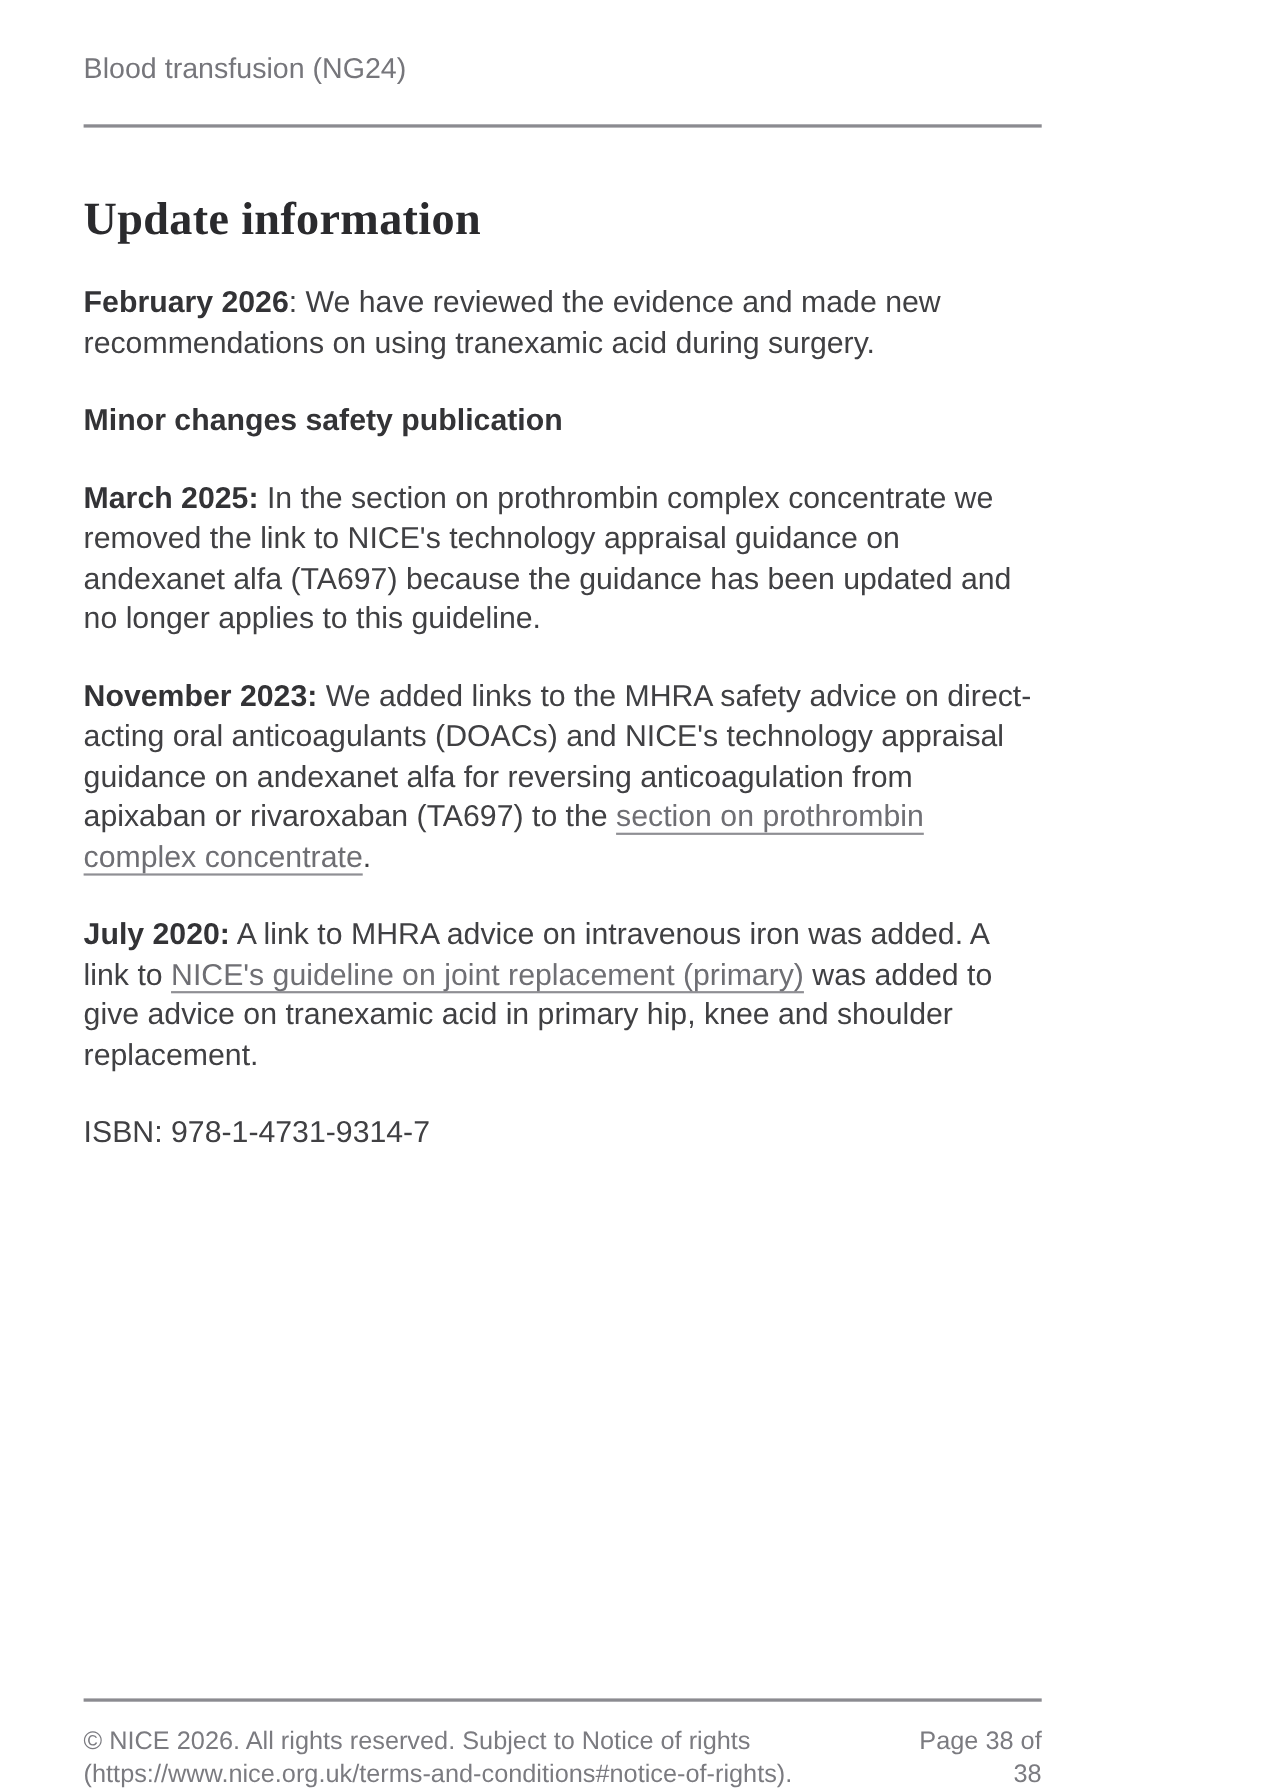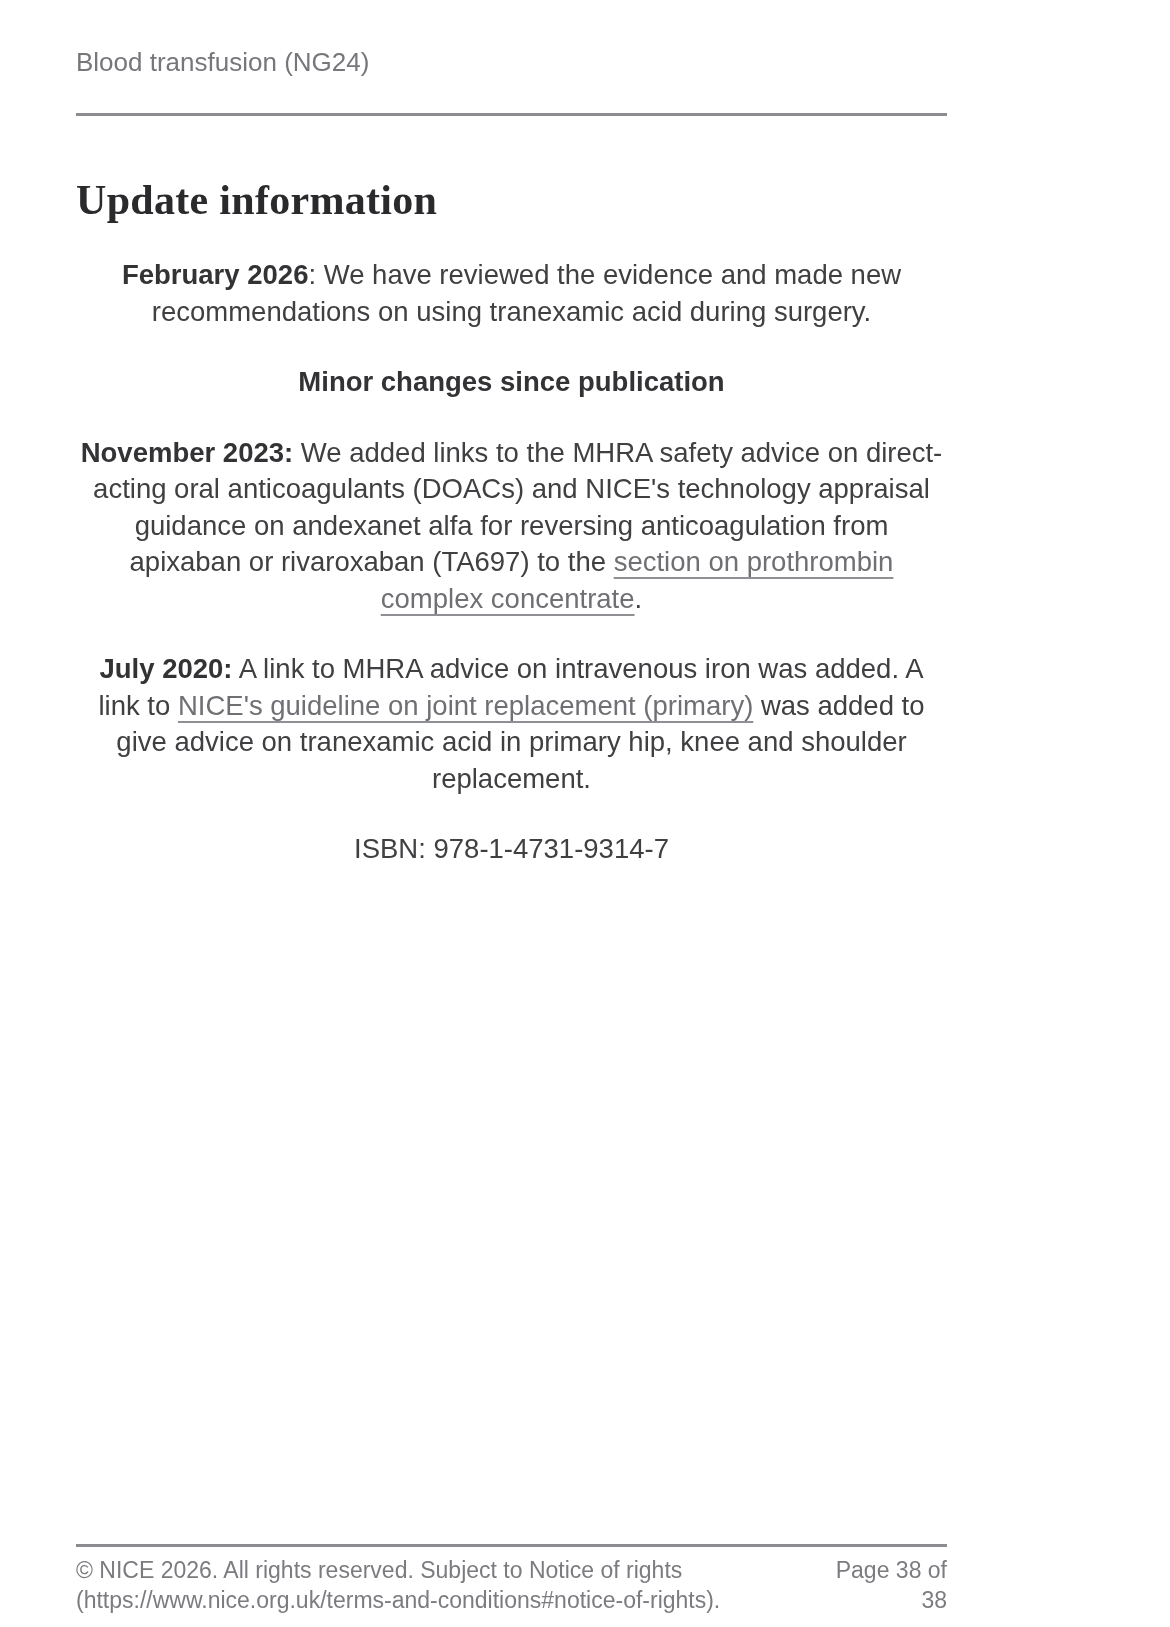--- a/index.html
+++ b/index.html
@@ -36,21 +36,20 @@
     line-height: 60px;
     color: #2a2a2d;
     margin: 54px 0 0 0;
     letter-spacing: 0.3px;
   }
   .body-copy p {
     font-size: 27.5px;
     line-height: 36.5px;
     color: #404043;
     margin: 34px 0 0 0;
-    text-align: center;
   }
   .body-copy p.first { margin-top: 27px; }
   .body-copy b, .body-copy .subheading { font-weight: 700; color: #333336; }
   a.doc-link {
     color: #6f6f74;
     text-decoration: underline;
     text-decoration-thickness: 2px;
     text-underline-offset: 6px;
     text-decoration-color: #8f8f94;
     cursor: pointer;
@@ -58,21 +57,21 @@
   .doc-footer {
     position: absolute;
     left: 76px;
     right: 75px;
     top: 1544px;
   }
   .footer-rule { height: 3px; background: #8b8b90; }
   .footer-row {
     display: flex;
     justify-content: space-between;
-    margin-top: 8px;
+    margin-top: 20px;
     font-size: 23px;
     line-height: 30px;
     color: #7b7b80;
   }
   .footer-left { width: 832px; }
   .footer-right { width: 140px; text-align: right; }
 </style>
 </head>
 <body>
 
@@ -82,22 +81,23 @@
     <div class="running-header">Blood transfusion (NG24)</div>
 
     <div class="rule"></div>
 
     <h1 class="doc-title">Update information</h1>
 
     <div class="body-copy">
 
       <p class="first"><b>February 2026</b><span>: We have reviewed the evidence and made new recommendations on using tranexamic acid during surgery.</span></p>
 
-      <p class="subheading">Minor changes since publication</p>
+      <p class="subheading">Minor changes safety publication</p>
 
+      <p><b>March 2025:</b><span> In the section on prothrombin complex concentrate we removed the link to NICE's technology appraisal guidance on andexanet alfa (TA697) because the guidance has been updated and no longer applies to this guideline.</span></p>
 
       <p><b>November 2023:</b><span> We added links to the MHRA safety advice on direct-acting oral anticoagulants (DOACs) and NICE's technology appraisal guidance on andexanet alfa for reversing anticoagulation from apixaban or rivaroxaban (TA697) to the </span><a class="doc-link">section on prothrombin complex concentrate</a><span>.</span></p>
 
 
       <p><b>July 2020:</b><span> A link to MHRA advice on intravenous iron was added. A link to </span><a class="doc-link">NICE's guideline on joint replacement (primary)</a><span> was added to give advice on tranexamic acid in primary hip, knee and shoulder replacement.</span></p>
 
       <p>ISBN: 978-1-4731-9314-7</p>
 
     </div>
   </div>

